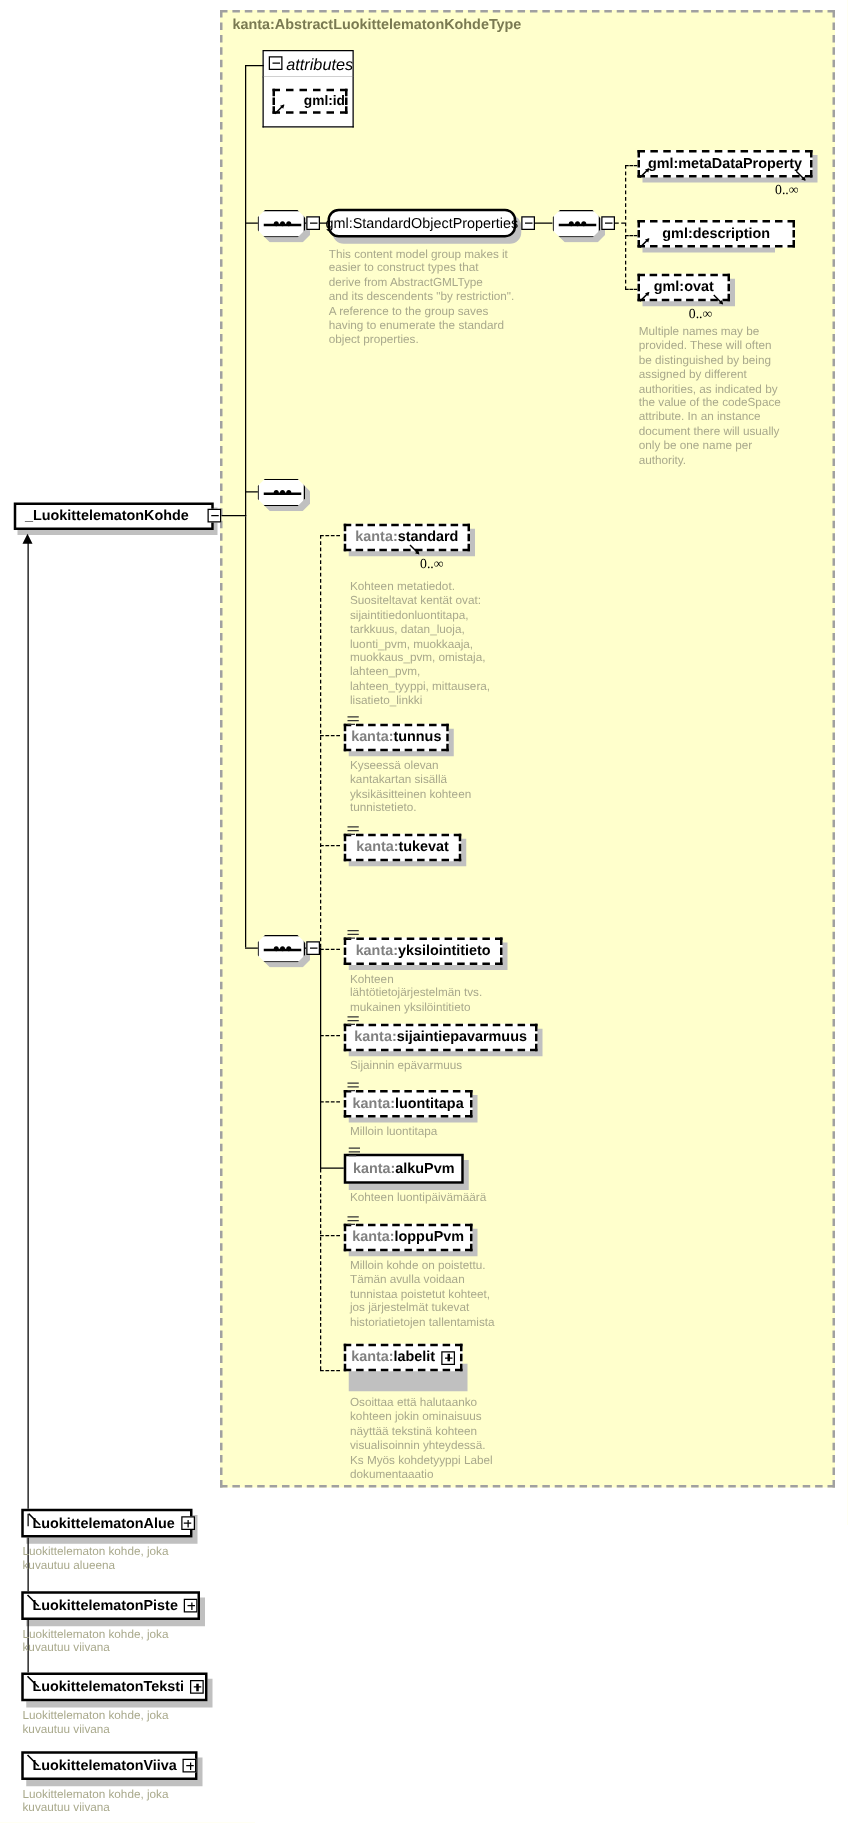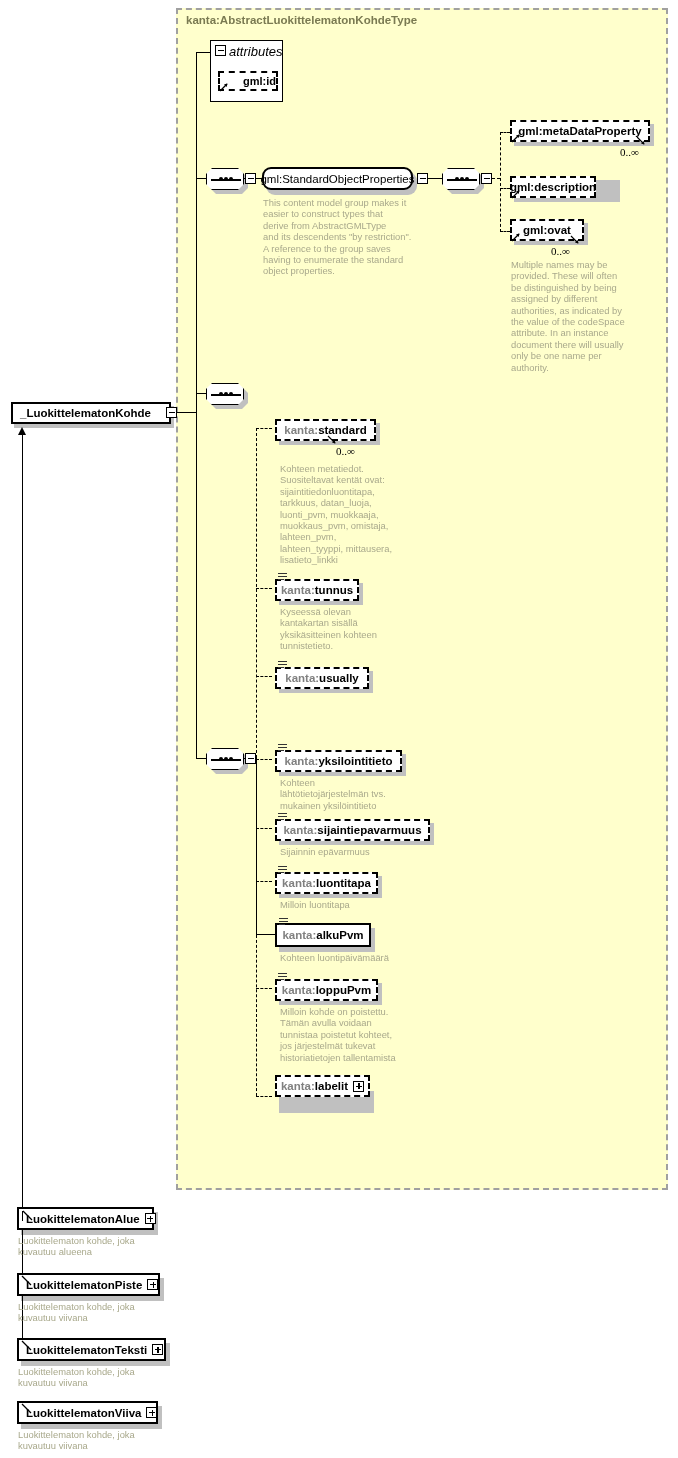--- a/index.html
+++ b/index.html
@@ -261,21 +261,21 @@
     <path d="M1 9 L8 2" stroke="#000" stroke-width="1.3" fill="none"></path>
     <path d="M8.5 1.5 L5 2.5 L7.6 5" fill="#000"></path>
   </svg>
   <svg class="refarrow" style="left:636px;top:135px;" viewBox="0 0 10 10">
     <path d="M1 2 L8 9" stroke="#000" stroke-width="1.1" fill="none"></path>
     <path d="M8.5 9.5 L5 8.5 L7.6 6" fill="#000"></path>
   </svg>
   <div class="occ" style="left:620px;top:146px;">0..∞</div>
 
   <div class="nodeshadow" style="left:514px;top:180px;width:106px;height:22px;"></div>
-  <div class="node dashed" style="left:510px;top:176px;width:86px;height:22px;justify-content:center;">
+  <div class="node dashed" style="left:510px;top:176px;width:126px;height:22px;justify-content:center;">
     <span class="plain">gml:description</span>
   </div>
   <svg class="refarrow" style="left:511px;top:189px;" viewBox="0 0 10 10">
     <path d="M1 9 L8 2" stroke="#000" stroke-width="1.3" fill="none"></path>
     <path d="M8.5 1.5 L5 2.5 L7.6 5" fill="#000"></path>
   </svg>
 
   <div class="nodeshadow" style="left:514px;top:223px;width:74px;height:22px;"></div>
   <div class="node dashed" style="left:510px;top:219px;width:74px;height:22px;justify-content:center;">
     <span class="plain">gml:ovat</span>
@@ -365,21 +365,21 @@
     </div>
   <div class="doc" style="left:280px;top:606px;width:170px;">Kyseessä olevan
 kantakartan sisällä
 yksikäsitteinen kohteen
 tunnistetieto.</div>
 
   <div class="dln dlnh" style="left:256px;top:676px;width:16px;"></div>
   <div class="nodeshadow" style="left:279px;top:671px;width:94px;height:22px;"></div>
   <div class="node dashed" style="left:275px;top:667px;width:94px;height:22px;justify-content:center;">
     <span>
-      <span class="ns">kanta:</span><span class="nm">usually</span>
+      <span class="ns">kanta:</span><span class="nm">tukevat</span>
     </span>
   </div>
   <div class="stype" style="left:278px;top:661px;">
       <i></i>
       <i></i>
       <i></i>
     </div>
 
   <div class="dln dlnh" style="left:256px;top:759px;width:16px;"></div>
   <div class="nodeshadow" style="left:279px;top:754px;width:127px;height:22px;"></div>
@@ -458,20 +458,26 @@
 historiatietojen tallentamista</div>
 
   <div class="dln dlnh" style="left:256px;top:1096px;width:16px;"></div>
   <div class="nodeshadow" style="left:279px;top:1091px;width:95px;height:22px;"></div>
   <div class="node dashed" style="left:275px;top:1075px;width:95px;height:22px;justify-content:center;top:1075px;">
     <span>
       <span class="ns">kanta:</span><span class="nm">labelit</span>
     </span>
     <span class="inlineexp plus"></span>
   </div>
+  <div class="doc" style="left:280px;top:1116px;width:170px;">Osoittaa että halutaanko
+kohteen jokin ominaisuus
+näyttää tekstinä kohteen
+visualisoinnin yhteydessä.
+ Ks Myös kohdetyyppi Label
+dokumentaaatio</div>
 
   <div class="elbow" style="left:22px;top:1211px;width:10px;height:10px;border-left:1.3px solid #000;border-bottom:0;">
     <svg width="12" height="12" viewBox="0 0 12 12" style="position:absolute;left:-1px;top:-1px;">
       <path d="M1 1 L10 10" stroke="#000" stroke-width="1.3" fill="none"></path>
     </svg>
   </div>
   <div class="nodeshadow" style="left:21px;top:1212px;width:137px;height:23px;"></div>
   <div class="node solid" style="left:17px;top:1207px;width:137px;height:23px;">
     <span class="plain" style="font-size:11.5px;">LuokittelematonAlue</span>
     <span class="inlineexp plus"></span>

